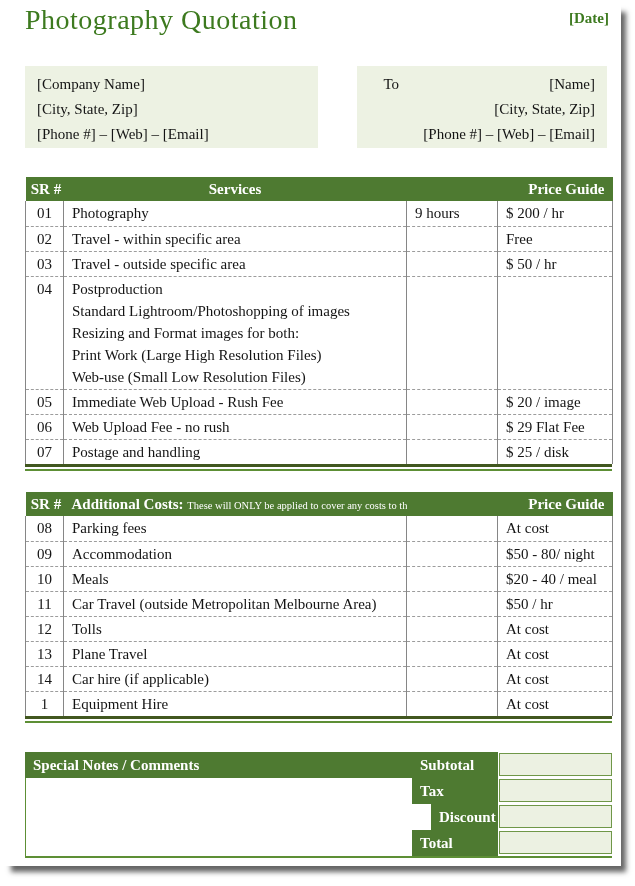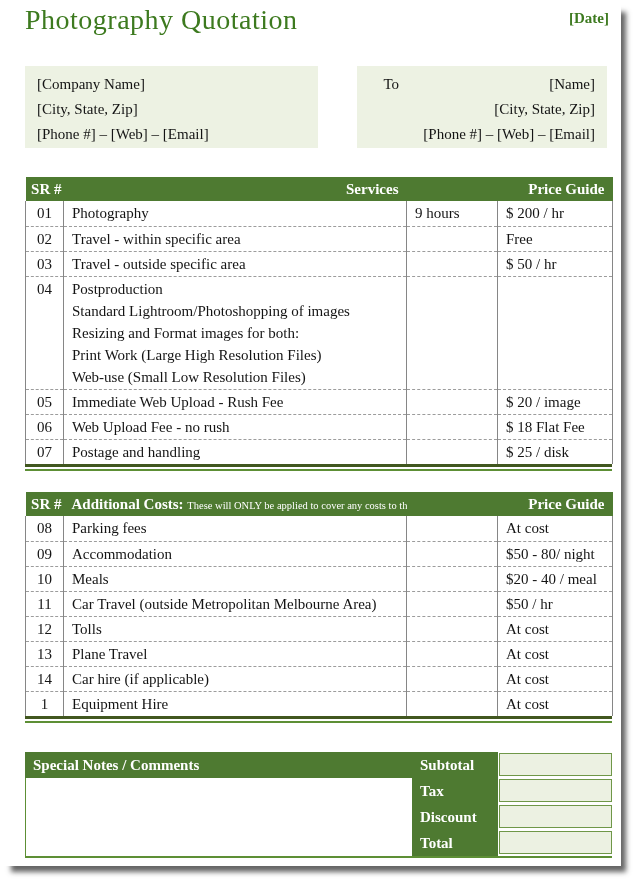--- a/index.html
+++ b/index.html
@@ -38,21 +38,21 @@
   table.tbl {
     position:absolute; left:25px; width:587px;
     border-collapse:collapse; table-layout:fixed; font-size:15px;
   }
   .tbl col.c-sr    { width:38px; }
   .tbl col.c-desc  { width:343px; }
   .tbl col.c-qty   { width:91px; }
   .tbl col.c-price { width:115px; }
   .tbl thead th {
     background:#4e7a31; color:#ffffff; font-weight:bold;
-    height:24px; text-align:right; padding:0 8px; overflow:hidden; white-space:nowrap;
+    height:24px; text-align:center; padding:0 8px; overflow:hidden; white-space:nowrap;
   }
   .tbl thead th.h-sr { padding:0 2px 0 5px; }
   .tbl thead th.h-price { text-align:right; }
   .tbl thead th .hdr-note { font-size:10.5px; font-weight:normal; }
   .tbl tbody td {
     background:#ffffff;
     border-left:1px solid #868686; border-right:1px solid #868686;
     height:25px; line-height:22px; padding:1px 8px; vertical-align:middle;
     overflow:hidden;
   }
@@ -153,21 +153,21 @@
       <tr>
         <td class="sr">05</td>
         <td>Immediate Web Upload - Rush Fee</td>
         <td></td>
         <td>$ 20 / image</td>
       </tr>
       <tr>
         <td class="sr">06</td>
         <td>Web Upload Fee - no rush</td>
         <td></td>
-        <td>$ 18 Flat Fee</td>
+        <td>$ 29 Flat Fee</td>
       </tr>
       <tr>
         <td class="sr">07</td>
         <td>Postage and handling</td>
         <td></td>
         <td>$ 25 / disk</td>
       </tr>
     </tbody>
   </table>
   <div class="dline" style="top:464px;">
@@ -256,21 +256,21 @@
         <div class="s-box"></div>
       </div>
 
     <div class="s-notes-area"></div>
 
     <div class="s-green" style="grid-column:2;">Tax</div>
     <div class="s-box-cell">
         <div class="s-box"></div>
       </div>
 
-    <div class="s-green" style="grid-column:2;">Discount</div>
+    <div class="s-green" style="grid-column:2;margin-left:19px;">Discount</div>
     <div class="s-box-cell">
         <div class="s-box"></div>
       </div>
 
     <div class="s-green" style="grid-column:2;">Total</div>
     <div class="s-box-cell">
         <div class="s-box"></div>
       </div>
   </div>
 

